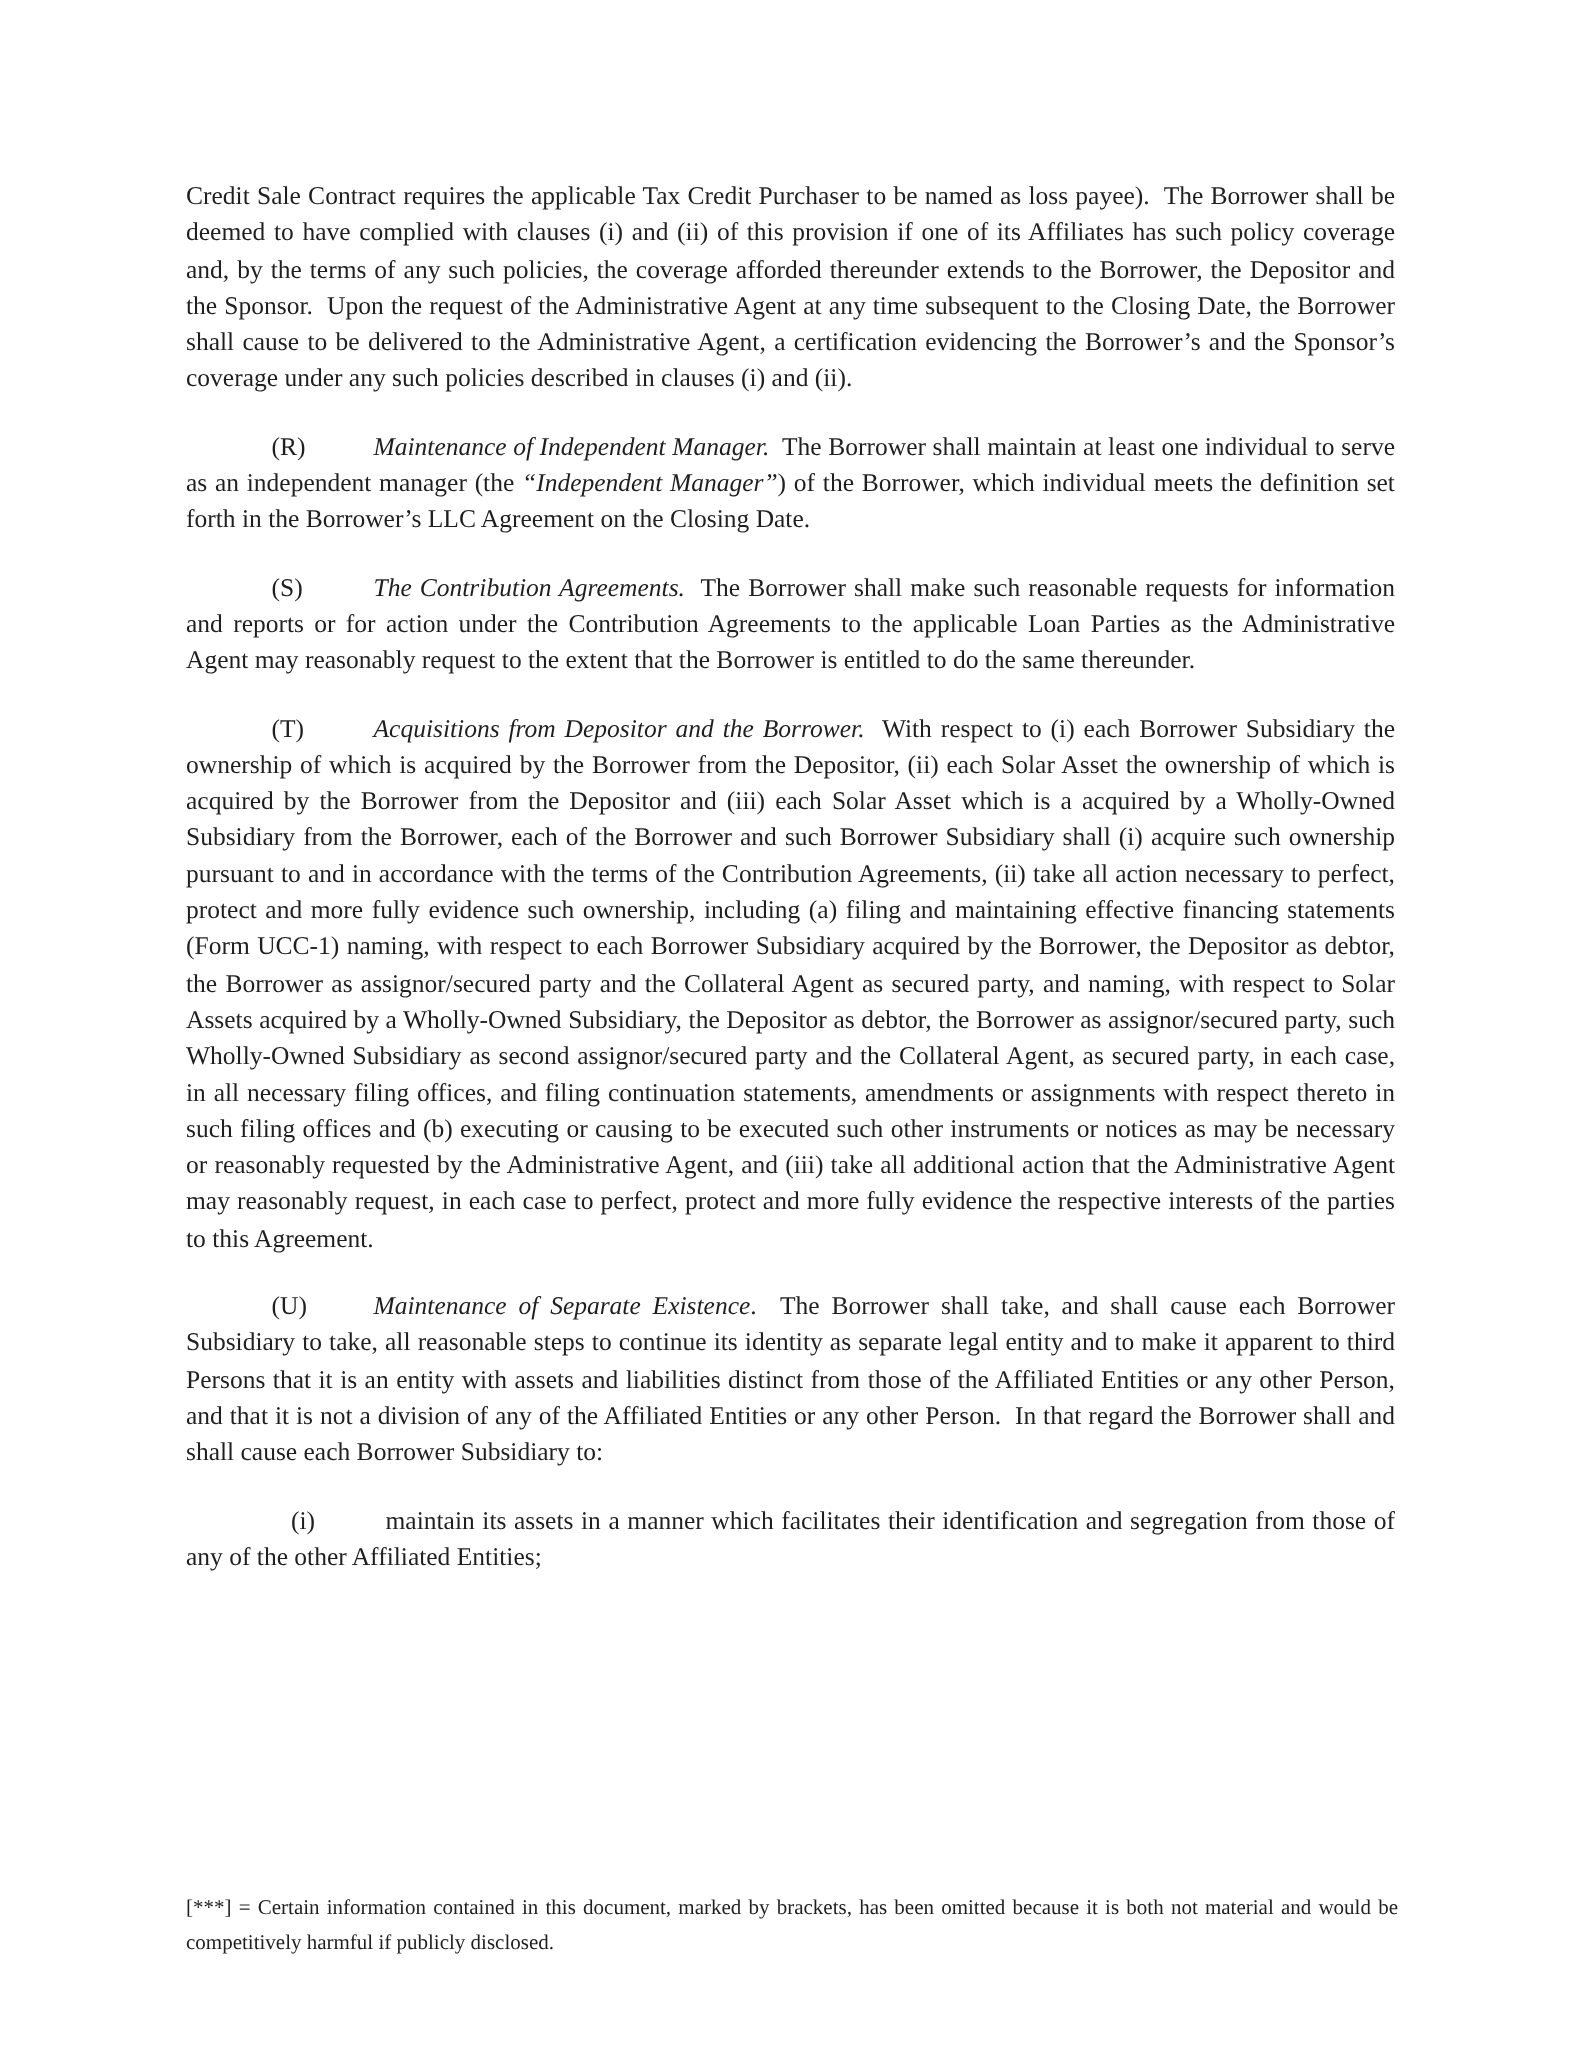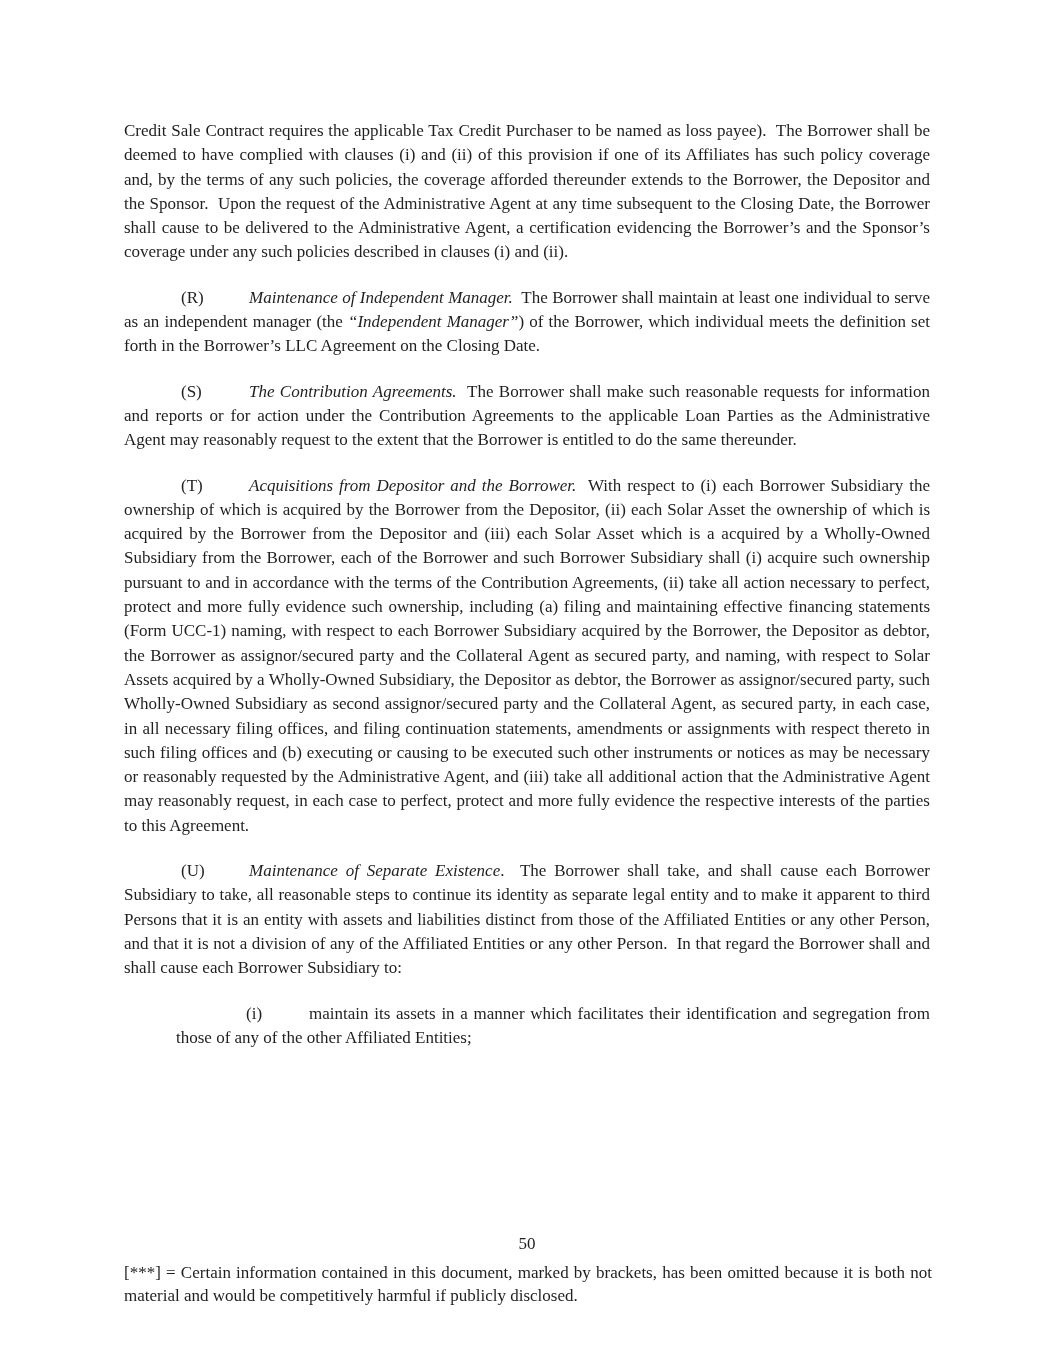--- a/index.html
+++ b/index.html
@@ -28,21 +28,20 @@
   .clause {
     text-indent: 57px;
   }
   .label {
     display: inline-block;
     width: 68px;
     text-indent: 0;
     font-style: normal;
   }
   .sub {
-    margin-left: 52px;
     text-indent: 70px;
   }
   .sub .label {
     width: 63px;
   }
   .italic {
     font-style: italic;
     font-family: Liberation Serif, serif;
   }
   .page-number {
@@ -51,21 +50,21 @@
     left: 124px;
     width: 806px;
     text-align: center;
     line-height: 24px;
   }
   .footnote {
     position: absolute;
     top: 1261px;
     left: 124px;
     width: 808px;
-    font-size: 17px;
+    font-size: 14px;
     line-height: 23px;
     text-align: justify;
     white-space: pre-wrap;
   }
 </style>
 </head>
 <body>
 
 <div class="page">
 
@@ -74,17 +73,16 @@
   <p class="para clause"><span class="label">(R)</span><span class="italic">Maintenance of Independent Manager.</span><span>  The Borrower shall maintain at least one individual to serve as an independent manager (the </span><span class="italic">“Independent Manager”</span><span>) of the Borrower, which individual meets the definition set forth in the Borrower’s LLC Agreement on the Closing Date.</span></p>
 
   <p class="para clause"><span class="label">(S)</span><span class="italic">The Contribution Agreements.</span><span>  The Borrower shall make such reasonable requests for information and reports or for action under the Contribution Agreements to the applicable Loan Parties as the Administrative Agent may reasonably request to the extent that the Borrower is entitled to do the same thereunder.</span></p>
 
   <p class="para clause"><span class="label">(T)</span><span class="italic">Acquisitions from Depositor and the Borrower.</span><span>  With respect to (i) each Borrower Subsidiary the ownership of which is acquired by the Borrower from the Depositor, (ii) each Solar Asset the ownership of which is acquired by the Borrower from the Depositor and (iii) each Solar Asset which is a acquired by a Wholly-Owned Subsidiary from the Borrower, each of the Borrower and such Borrower Subsidiary shall (i) acquire such ownership pursuant to and in accordance with the terms of the Contribution Agreements, (ii) take all action necessary to perfect, protect and more fully evidence such ownership, including (a) filing and maintaining effective financing statements (Form UCC-1) naming, with respect to each Borrower Subsidiary acquired by the Borrower, the Depositor as debtor, the Borrower as assignor/secured party and the Collateral Agent as secured party, and naming, with respect to Solar Assets acquired by a Wholly-Owned Subsidiary, the Depositor as debtor, the Borrower as assignor/secured party, such Wholly-Owned Subsidiary as second assignor/secured party and the Collateral Agent, as secured party, in each case, in all necessary filing offices, and filing continuation statements, amendments or assignments with respect thereto in such filing offices and (b) executing or causing to be executed such other instruments or notices as may be necessary or reasonably requested by the Administrative Agent, and (iii) take all additional action that the Administrative Agent may reasonably request, in each case to perfect, protect and more fully evidence the respective interests of the parties to this Agreement.</span></p>
 
   <p class="para clause"><span class="label">(U)</span><span class="italic">Maintenance of Separate Existence</span><span>.  The Borrower shall take, and shall cause each Borrower Subsidiary to take, all reasonable steps to continue its identity as separate legal entity and to make it apparent to third Persons that it is an entity with assets and liabilities distinct from those of the Affiliated Entities or any other Person, and that it is not a division of any of the Affiliated Entities or any other Person.  In that regard the Borrower shall and shall cause each Borrower Subsidiary to:</span></p>
 
   <p class="para sub"><span class="label">(i)</span><span>maintain its assets in a manner which facilitates their identification and segregation from those of any of the other Affiliated Entities;</span></p>
 
-  <div class="page-number">50</div>
 
   <div class="footnote">[***] = Certain information contained in this document, marked by brackets, has been omitted because it is both not material and would be competitively harmful if publicly disclosed.</div>
 
 </div>
 
 </body></html>

